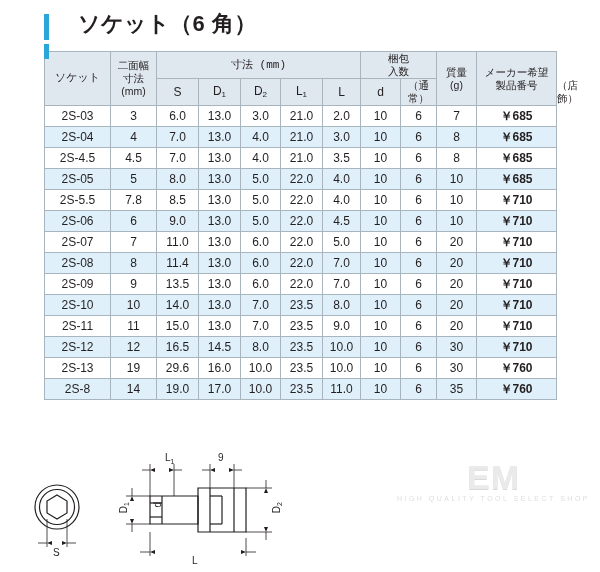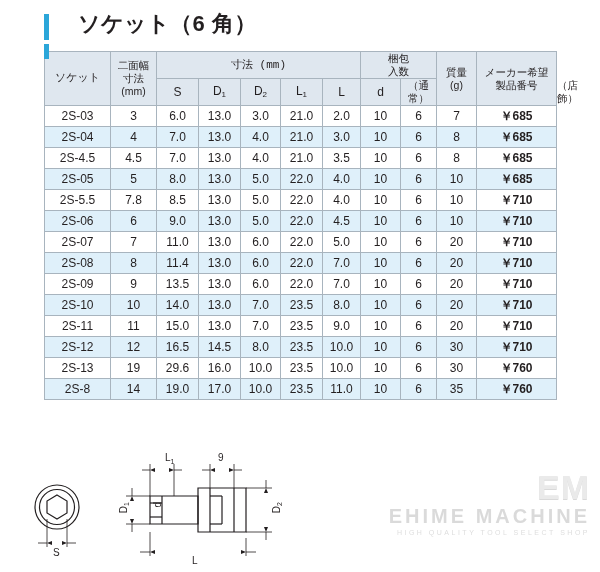--- a/index.html
+++ b/index.html
@@ -119,22 +119,22 @@
   .diagram {
     position: absolute;
     left: 0;
     top: 452px;
     width: 600px;
     height: 120px;
   }
   .watermark {
     position: absolute;
     right: 10px;
-    top: 18px;
-    text-align: right;
+    top: 8px;
+    text-align: center;
     opacity: 0.95;
   }
   .wm-em {
     font-size: 34px;
     font-weight: bold;
     color: #e9e9e9;
     letter-spacing: 1px;
     line-height: 34px;
     text-shadow: 0 1px 0 #d8d8d8;
   }
@@ -486,16 +486,15 @@
   <div class="dim-label" style="left:165px; top:0px;"><span>L</span><sub>1</sub></div>
   <div class="dim-label" style="left:218px; top:0px;">9</div>
   <div class="dim-label" style="left:118px; top:50px; writing-mode:vertical-rl; transform:rotate(180deg);"><span>D</span><sub>1</sub></div>
   <div class="dim-label" style="left:271px; top:50px; writing-mode:vertical-rl; transform:rotate(180deg);"><span>D</span><sub>2</sub></div>
   <div class="dim-label" style="left:152px; top:50px; writing-mode:vertical-rl; transform:rotate(180deg);">d</div>
   <div class="dim-label" style="left:192px; top:103px;">L</div>
   <div class="dim-label" style="left:53px; top:95px;">S</div>
 
   <div class="watermark">
     <div class="wm-em">EM</div>
-    <div class="wm-name">EHIME MACHINE</div>
     <div class="wm-tag">HIGH QUALITY TOOL SELECT SHOP</div>
   </div>
 </div>
 
 </body></html>

